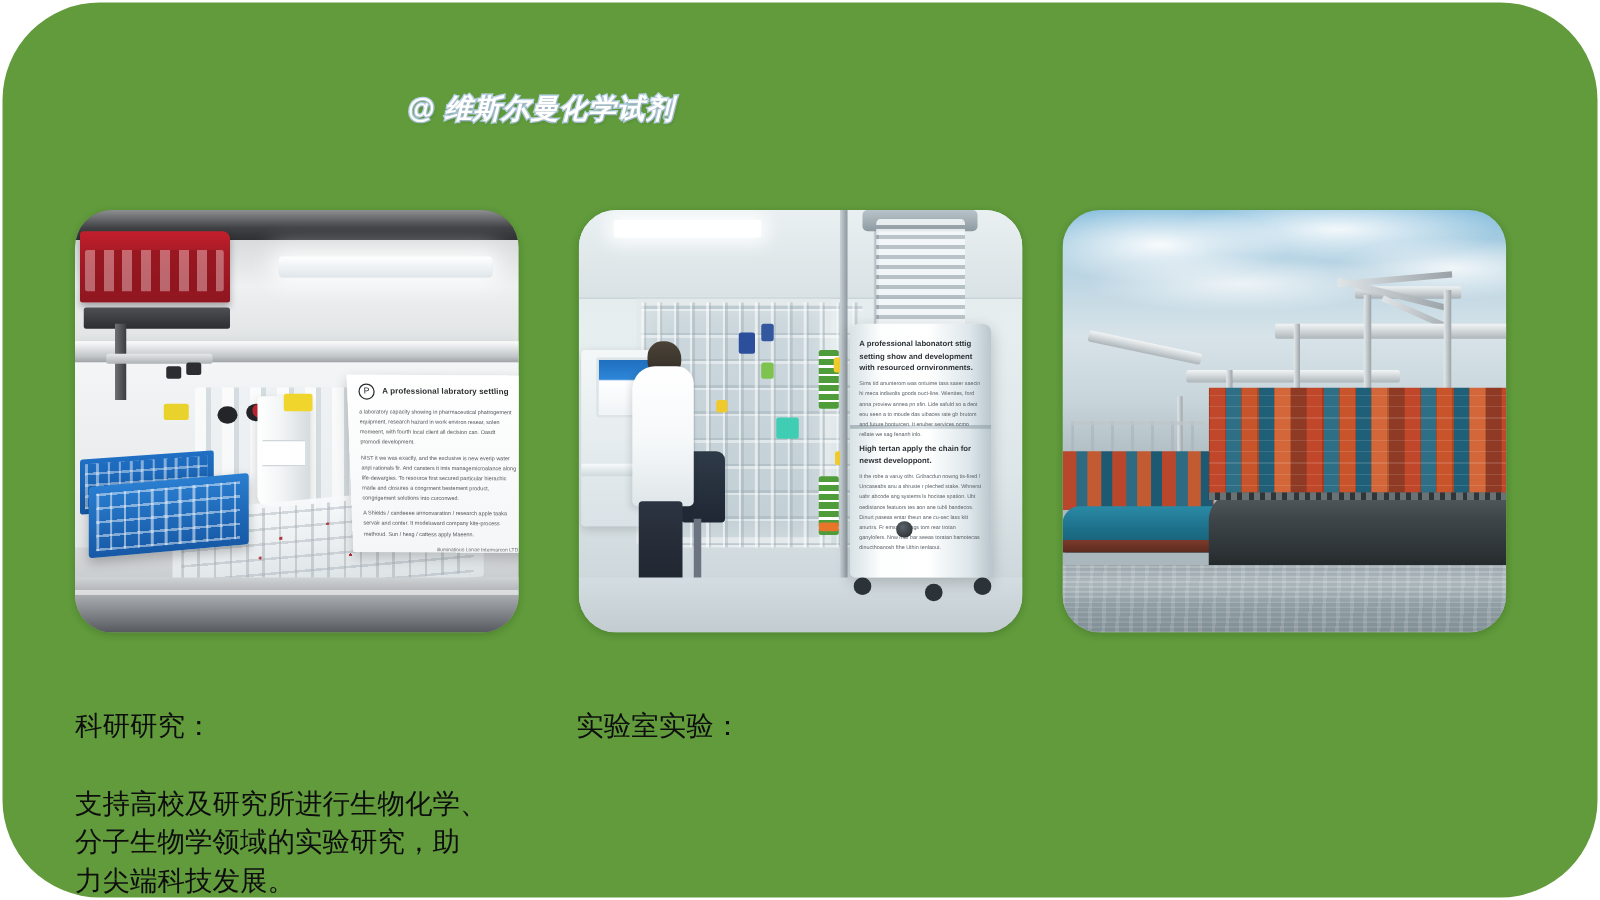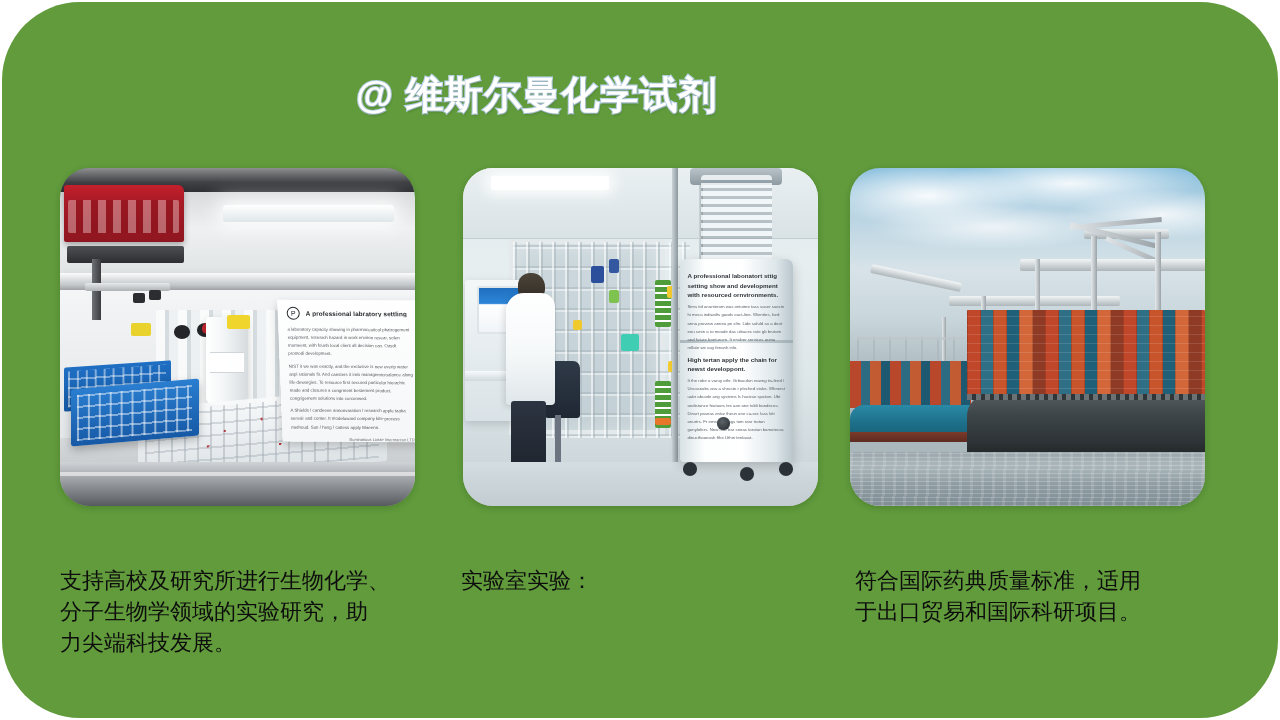--- a/index.html
+++ b/index.html
@@ -40,31 +40,32 @@
     color: #4E8FD6;
     line-height: 1;
     -webkit-text-stroke: 4px #ffffff;
     paint-order: stroke fill;
     text-shadow: 2px 3px 3px rgba(40,70,30,0.30);
     white-space: nowrap;
   }
 
   .subtitle {
     position: absolute;
-    left: 356px;
+    left: 326px;
     top: 76px;
-    font-size: 38px;
+    font-size: 22px;
     font-weight: bold;
     letter-spacing: 1px;
     color: #ffffff;
     line-height: 1;
     -webkit-text-stroke: 2.2px #BBD4EC;
     paint-order: stroke fill;
     text-shadow: 1px 2px 2px rgba(40,70,30,0.25);
     white-space: nowrap;
+    font-style: italic;
   }
 
   
   .cards {
     position: absolute;
     left: 60px;
     top: 168px;
     width: 1133px;
     height: 338px;
   }
@@ -644,28 +645,27 @@
         <div class="ship-hull-blue"></div>
         <div class="ship-hull-main"></div>
         <div class="pt-water"></div>
       </div>
     </div>
   </div>
 
   <div class="captions">
 
     <div class="caption p0">
+      <span class="cap-title">科研研究：</span>
       <span class="cap-body">支持高校及研究所进行生物化学、
 分子生物学领域的实验研究，助
 力尖端科技发展。</span>
     </div>
 
     <div class="caption p1">
       <span class="cap-title">实验室实验：</span>
     </div>
 
     <div class="caption p2">
-      <span class="cap-body">符合国际药典质量标准，适用
-于出口贸易和国际科研项目。</span>
     </div>
   </div>
 
 </div>
 
 </body></html>

